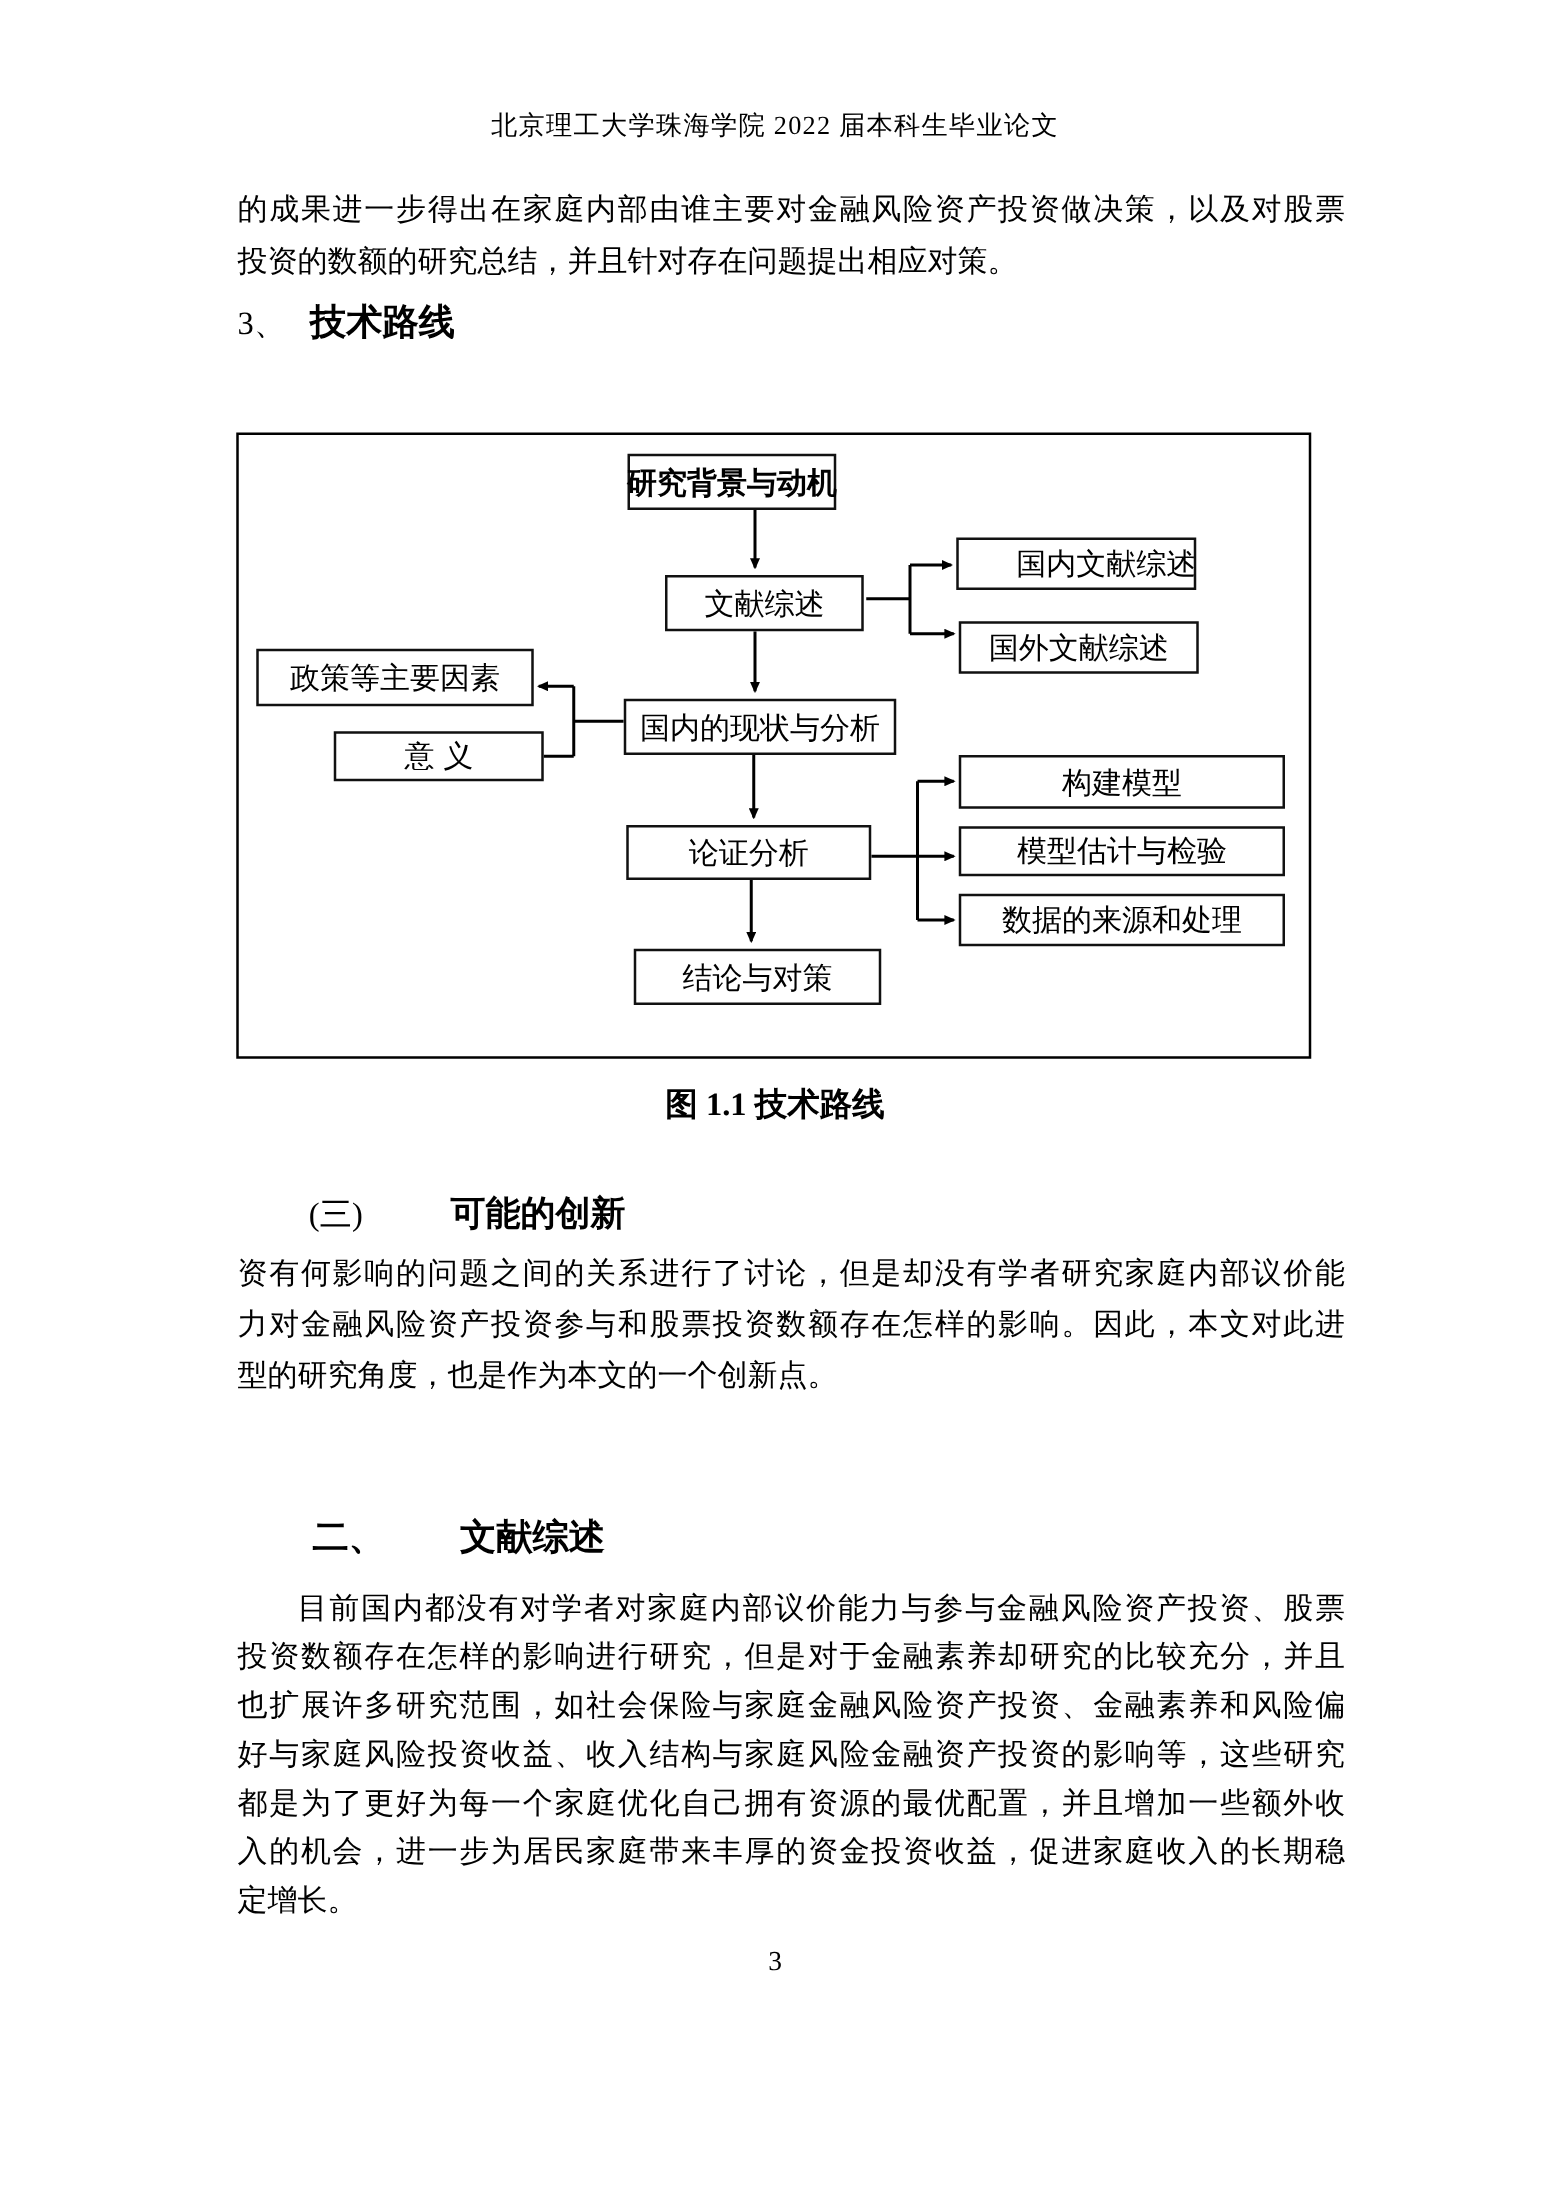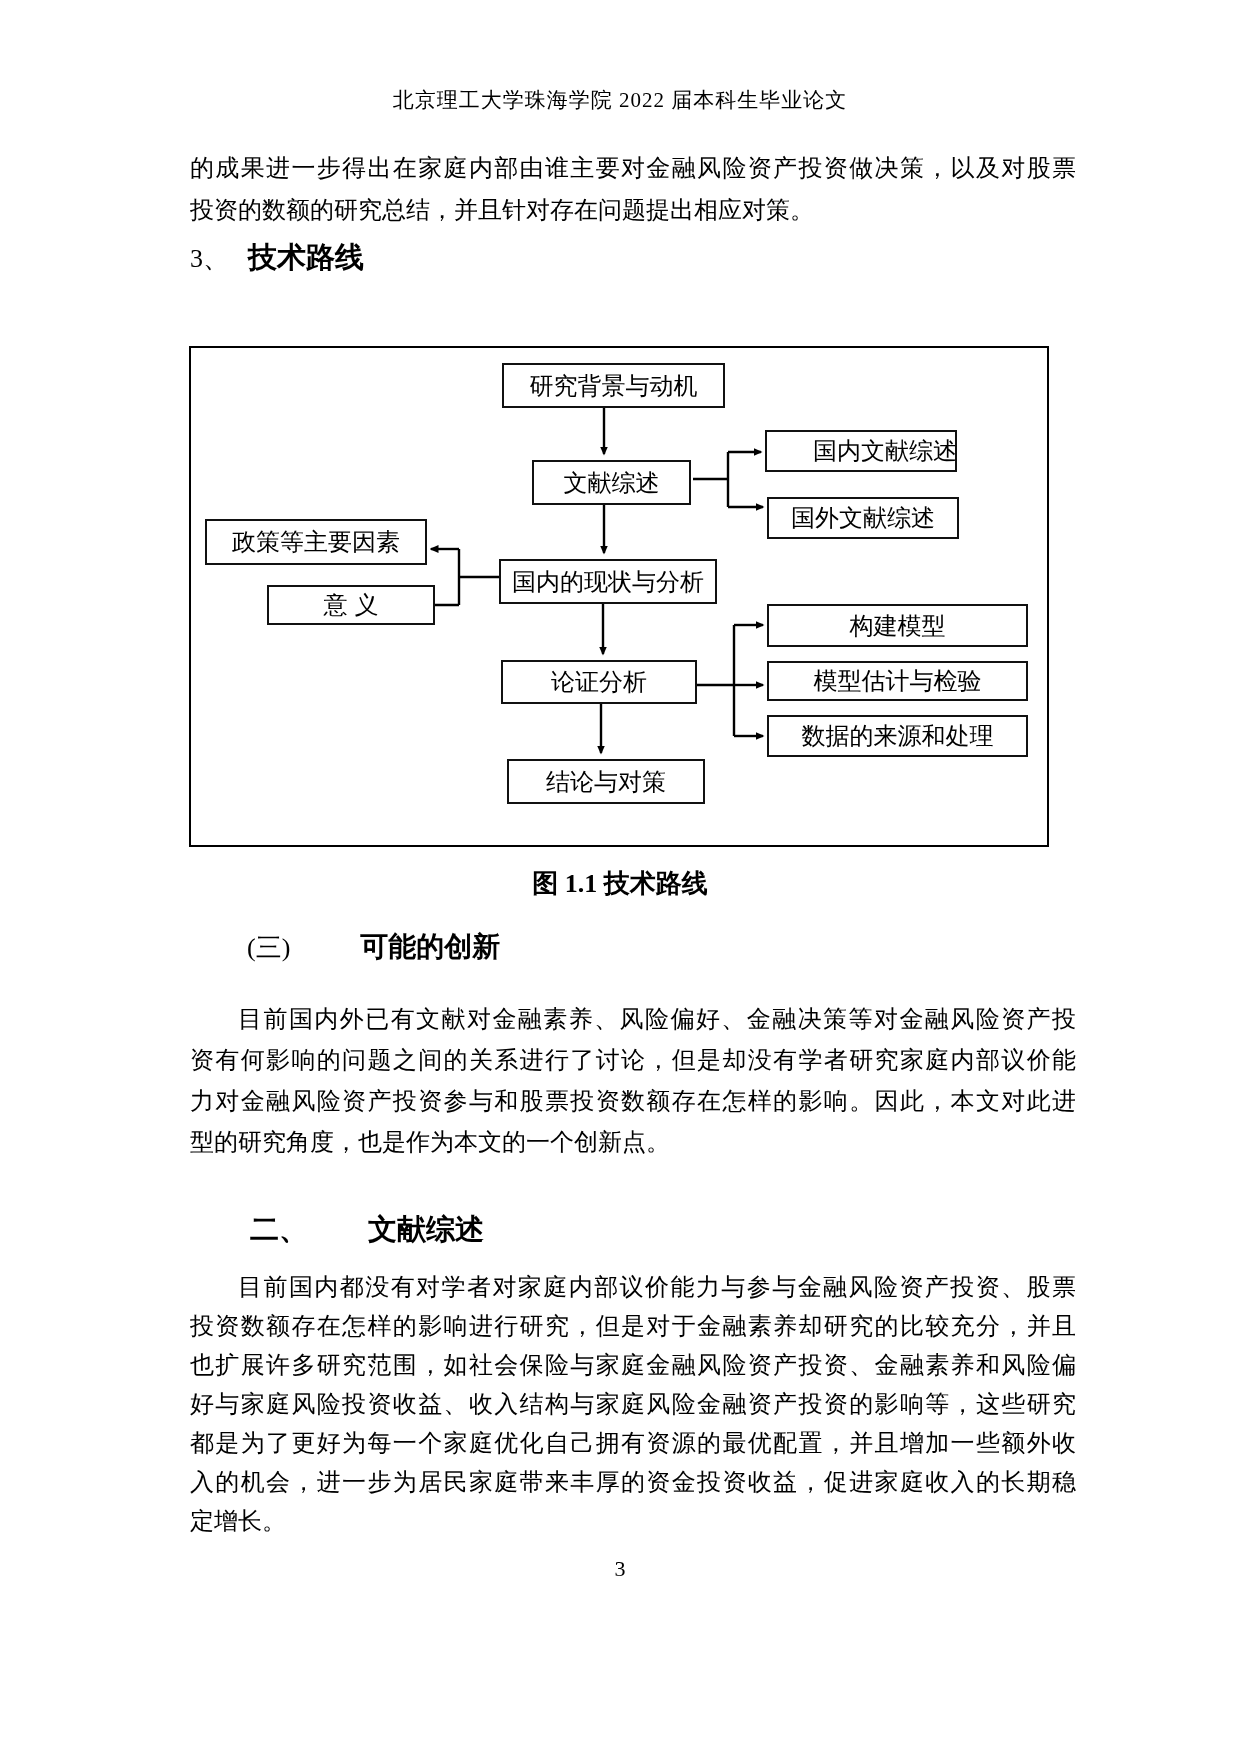--- a/index.html
+++ b/index.html
@@ -47,21 +47,21 @@
   #paragraph3 .line { line-height: 39px; }
   .heading {
     position: absolute;
     left: 190px;
     white-space: nowrap;
     color: #000;
   }
   #heading-tech { top: 238px; }
   #heading-tech .h-num { font-size: 26px; font-weight: normal; display: inline-block; width: 58px; }
   #heading-tech .h-label { font-size: 29px; font-weight: bold; }
-  #heading-innovation { top: 928px; padding-left: 57px; }
+  #heading-innovation { top: 952px; padding-left: 57px; }
   #heading-innovation .h-num { font-size: 26px; font-weight: normal; display: inline-block; margin-right: 70px; }
   #heading-innovation .h-label { font-size: 28px; font-weight: bold; }
   #heading-literature { top: 1210px; padding-left: 60px; }
   #heading-literature .h-num { font-size: 29px; font-weight: bold; display: inline-block; margin-right: 60px; }
   #heading-literature .h-label { font-size: 29px; font-weight: bold; }
   .figure-frame {
     position: absolute;
     left: 189px; top: 346px;
     width: 860px; height: 501px;
     border: 2px solid #000;
@@ -137,42 +137,41 @@
         <line x1="268" y1="257" x2="235" y2="257" marker-end="url(#ah)"></line>
 
         <line x1="506" y1="337" x2="543" y2="337"></line>
         <line x1="543" y1="277" x2="543" y2="388"></line>
         <line x1="543" y1="277" x2="572" y2="277" marker-end="url(#ah)"></line>
         <line x1="543" y1="337" x2="572" y2="337" marker-end="url(#ah)"></line>
         <line x1="543" y1="388" x2="572" y2="388" marker-end="url(#ah)"></line>
       </g>
     </svg>
 
-    <div class="flow-node" style="left:311px; top:15px;  width:223px; height:45px;">研究背景与动机</div>
+    <div class="flow-node" style="left:311px; top:15px;  width:167px; height:45px;font-weight:bold;">研究背景与动机</div>
     <div class="flow-node" style="left:341px; top:112px; width:159px; height:45px;">文献综述</div>
     <div class="flow-node" style="left:574px; top:82px;  width:192px; height:42px;padding-left:48px;">国内文献综述</div>
     <div class="flow-node" style="left:576px; top:149px; width:192px; height:42px;">国外文献综述</div>
     <div class="flow-node" style="left:14px;  top:171px; width:222px; height:46px;">政策等主要因素</div>
     <div class="flow-node spread" style="left:76px; top:237px; width:168px; height:40px;">意义</div>
     <div class="flow-node" style="left:308px; top:211px; width:218px; height:45px;">国内的现状与分析</div>
     <div class="flow-node" style="left:310px; top:312px; width:196px; height:44px;">论证分析</div>
     <div class="flow-node" style="left:576px; top:256px; width:261px; height:43px;">构建模型</div>
     <div class="flow-node" style="left:576px; top:313px; width:261px; height:40px;">模型估计与检验</div>
     <div class="flow-node" style="left:576px; top:367px; width:261px; height:42px;">数据的来源和处理</div>
     <div class="flow-node" style="left:316px; top:411px; width:198px; height:45px;">结论与对策</div>
   </div>
 
   <div class="fig-caption">图 1.1 技术路线</div>
 
   <div class="heading" id="heading-innovation">
     <span class="h-num">(三)</span><span class="h-label">可能的创新</span>
   </div>
 
   <div class="para" id="paragraph2">
-    <div class="line indent">目前国内外已有文献对金融素养、风险偏好、金融决策等对金融风险资产投</div>
     <div class="line">资有何影响的问题之间的关系进行了讨论，但是却没有学者研究家庭内部议价能</div>
     <div class="line">力对金融风险资产投资参与和股票投资数额存在怎样的影响。因此，本文对此进</div>
     <div class="line short">型的研究角度，也是作为本文的一个创新点。</div>
   </div>
 
   <div class="heading" id="heading-literature">
     <span class="h-num">二、</span><span class="h-label">文献综述</span>
   </div>
 
   <div class="para" id="paragraph3">

